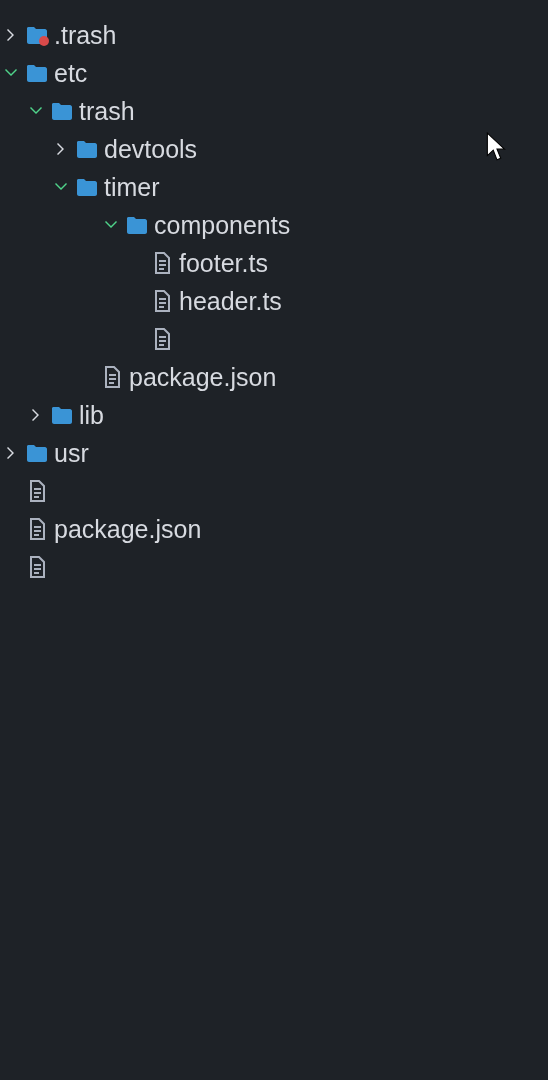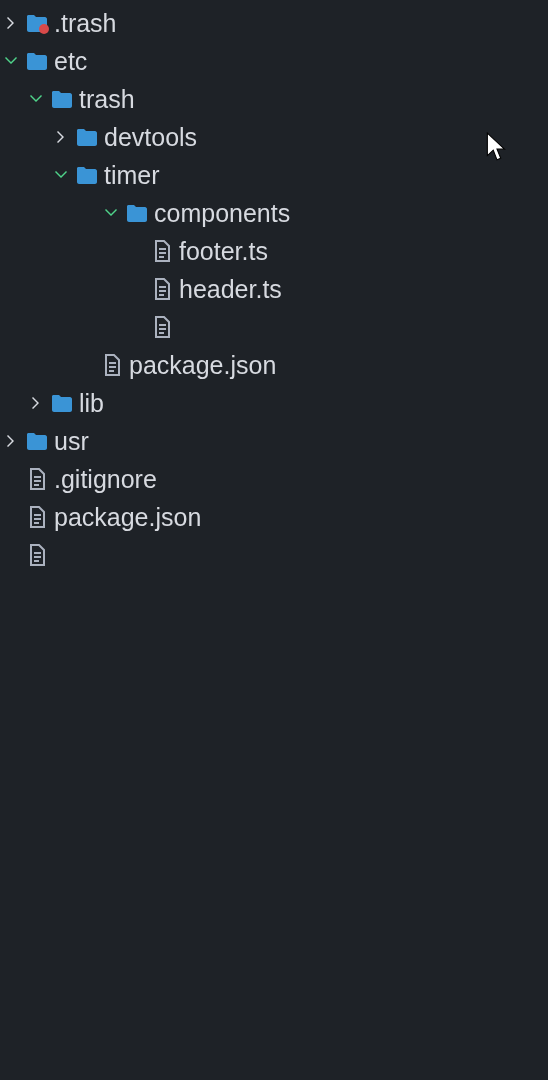--- a/index.html
+++ b/index.html
@@ -7,21 +7,21 @@
       background: #1e2227;
       color: #d7dae0;
       font-family: "Segoe UI", Arial, sans-serif;
       font-size: 25px;
       width: 548px;
       height: 1080px;
       overflow: hidden;
       position: relative;
       user-select: none;
     }
-    .tree { padding-top: 4px; }
+    .tree { padding-top: 16px; }
     .row {
       display: flex;
       align-items: center;
       height: 38px;
       white-space: nowrap;
       cursor: pointer;
     }
     .indent { display:inline-block; width: 25px; flex: 0 0 25px; }
     .chev {
       width: 22px;
@@ -242,21 +242,20 @@
     <div class="row">
       <span class="chev "></span>
       <span class="icon">
         <svg viewBox="0 0 24 24">
           <path d="M6 2 L14 2 L19 7 L19 22 L6 22 Z" fill="none" stroke="#abb2bf" stroke-width="2"></path>
           <path d="M9 10 L16 10" stroke="#abb2bf" stroke-width="2"></path>
           <path d="M9 14 L16 14" stroke="#abb2bf" stroke-width="2"></path>
           <path d="M9 18 L14 18" stroke="#abb2bf" stroke-width="2"></path>
         </svg>
       </span>
-      <span class="label">.gitignore</span>
     </div>
     <div class="row">
       <span class="chev "></span>
       <span class="icon">
         <svg viewBox="0 0 24 24">
           <path d="M6 2 L14 2 L19 7 L19 22 L6 22 Z" fill="none" stroke="#abb2bf" stroke-width="2"></path>
           <path d="M9 10 L16 10" stroke="#abb2bf" stroke-width="2"></path>
           <path d="M9 14 L16 14" stroke="#abb2bf" stroke-width="2"></path>
           <path d="M9 18 L14 18" stroke="#abb2bf" stroke-width="2"></path>
         </svg>

